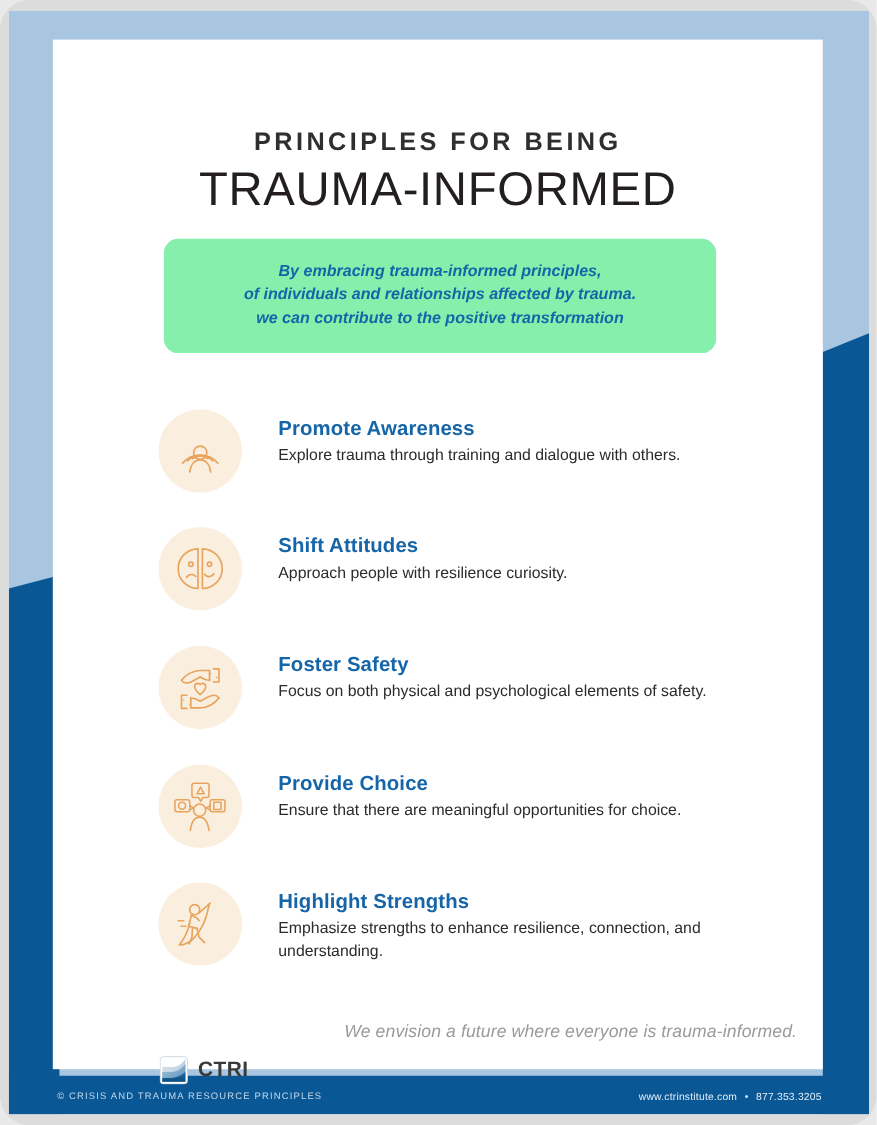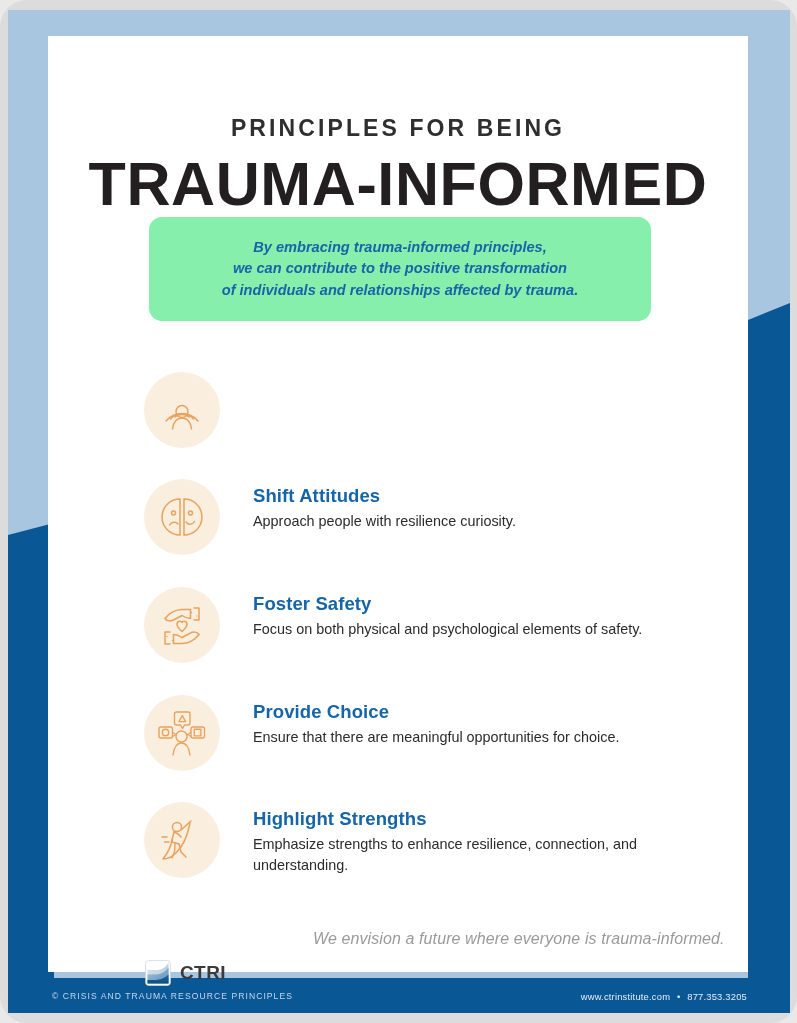--- a/index.html
+++ b/index.html
@@ -20,21 +20,21 @@
     position:absolute;left:48px;top:36px;width:700px;height:936px;
     background:#ffffff;
   }
   
   .kicker{
     position:absolute;left:0;right:0;top:79px;text-align:center;
     font-size:23px;font-weight:600;letter-spacing:3.1px;color:#2f2f2f;
   }
   .title{
     position:absolute;left:0;right:0;top:110px;text-align:center;
-    font-size:61px;font-weight:700;letter-spacing:0.6px;color:#231f20;
+    font-size:43px;font-weight:400;letter-spacing:0.6px;color:#231f20;
     line-height:1.25;
   }
   
   .callout{
     position:absolute;left:101px;top:181px;width:502px;height:104px;
     background:#86efac;border-radius:13px;
     display:flex;align-items:center;justify-content:center;
   }
   .callout-text{
     text-align:center;color:#1565a8;font-weight:700;font-style:italic;
@@ -109,36 +109,40 @@
   </svg>
 
   <div class="card">
 
     <div class="kicker">PRINCIPLES FOR BEING</div>
     <div class="title">TRAUMA-INFORMED</div>
 
     <div class="callout">
       <div class="callout-text">
         <span>By embracing trauma-informed principles,</span>
+        <span>of individuals and relationships affected by trauma.</span>
         <span>we can contribute to the positive transformation</span>
-        <span>of individuals and relationships affected by trauma.</span>
       </div>
     </div>
 
     <div class="list">
 
       <div class="row" style="top:334px">
         <div class="icon-wrap">
           <svg width="50" height="50" viewBox="0 0 50 50" fill="none" stroke="#e8a35c" stroke-width="1.5" stroke-linecap="round">
             <path d="M9 36 A21 21 0 0 1 41 36"></path>
             <path d="M13.5 34 A16 16 0 0 1 36.5 34"></path>
             <path d="M18 32 A11 11 0 0 1 32 32"></path>
             <circle cx="25" cy="26.5" r="6"></circle>
             <path d="M15.5 44 C16.5 36.5 20.5 33 25 33 C29.5 33 33.5 36.5 34.5 44"></path>
           </svg>
+        </div>
+        <div class="row-text">
+          <p class="row-title">Promote Awareness</p>
+          <p class="row-desc">Explore trauma through training and dialogue with others.</p>
         </div>
       </div>
 
       <div class="row" style="top:441px">
         <div class="icon-wrap">
           <svg width="50" height="50" viewBox="0 0 50 50" fill="none" stroke="#e8a35c" stroke-width="1.5" stroke-linecap="round">
             <path d="M23 7 A18 18 0 0 0 23 43 Z"></path>
             <path d="M27 7 A18 18 0 0 1 27 43 Z"></path>
             <circle cx="16.5" cy="21" r="2"></circle>
             <circle cx="33.5" cy="21" r="2"></circle>

